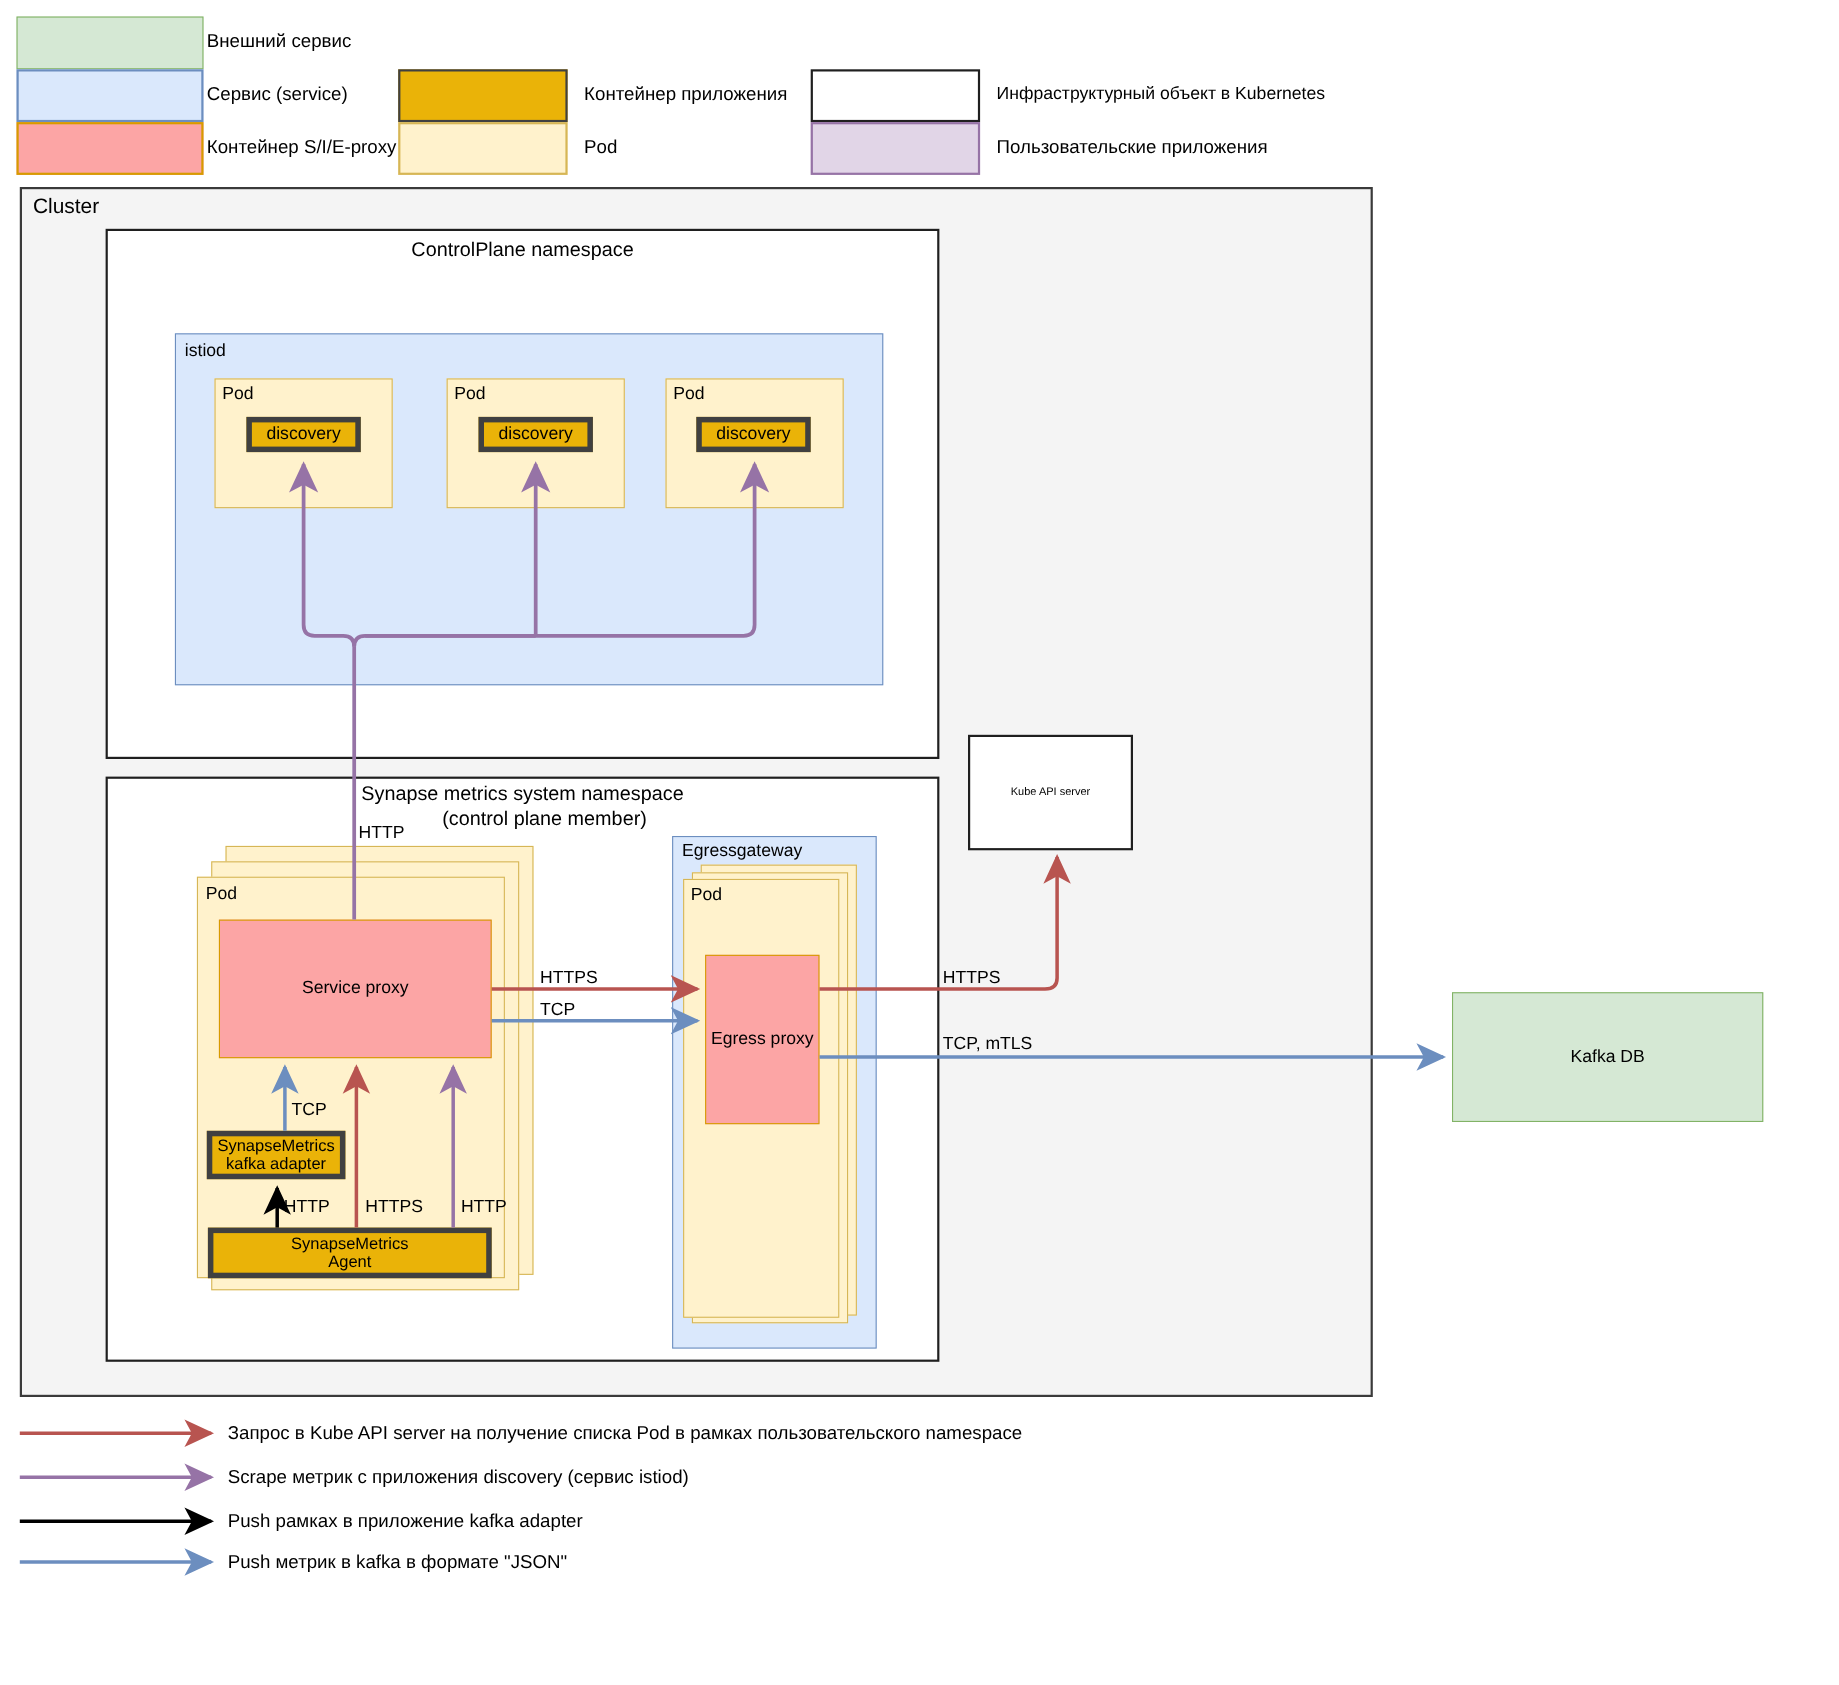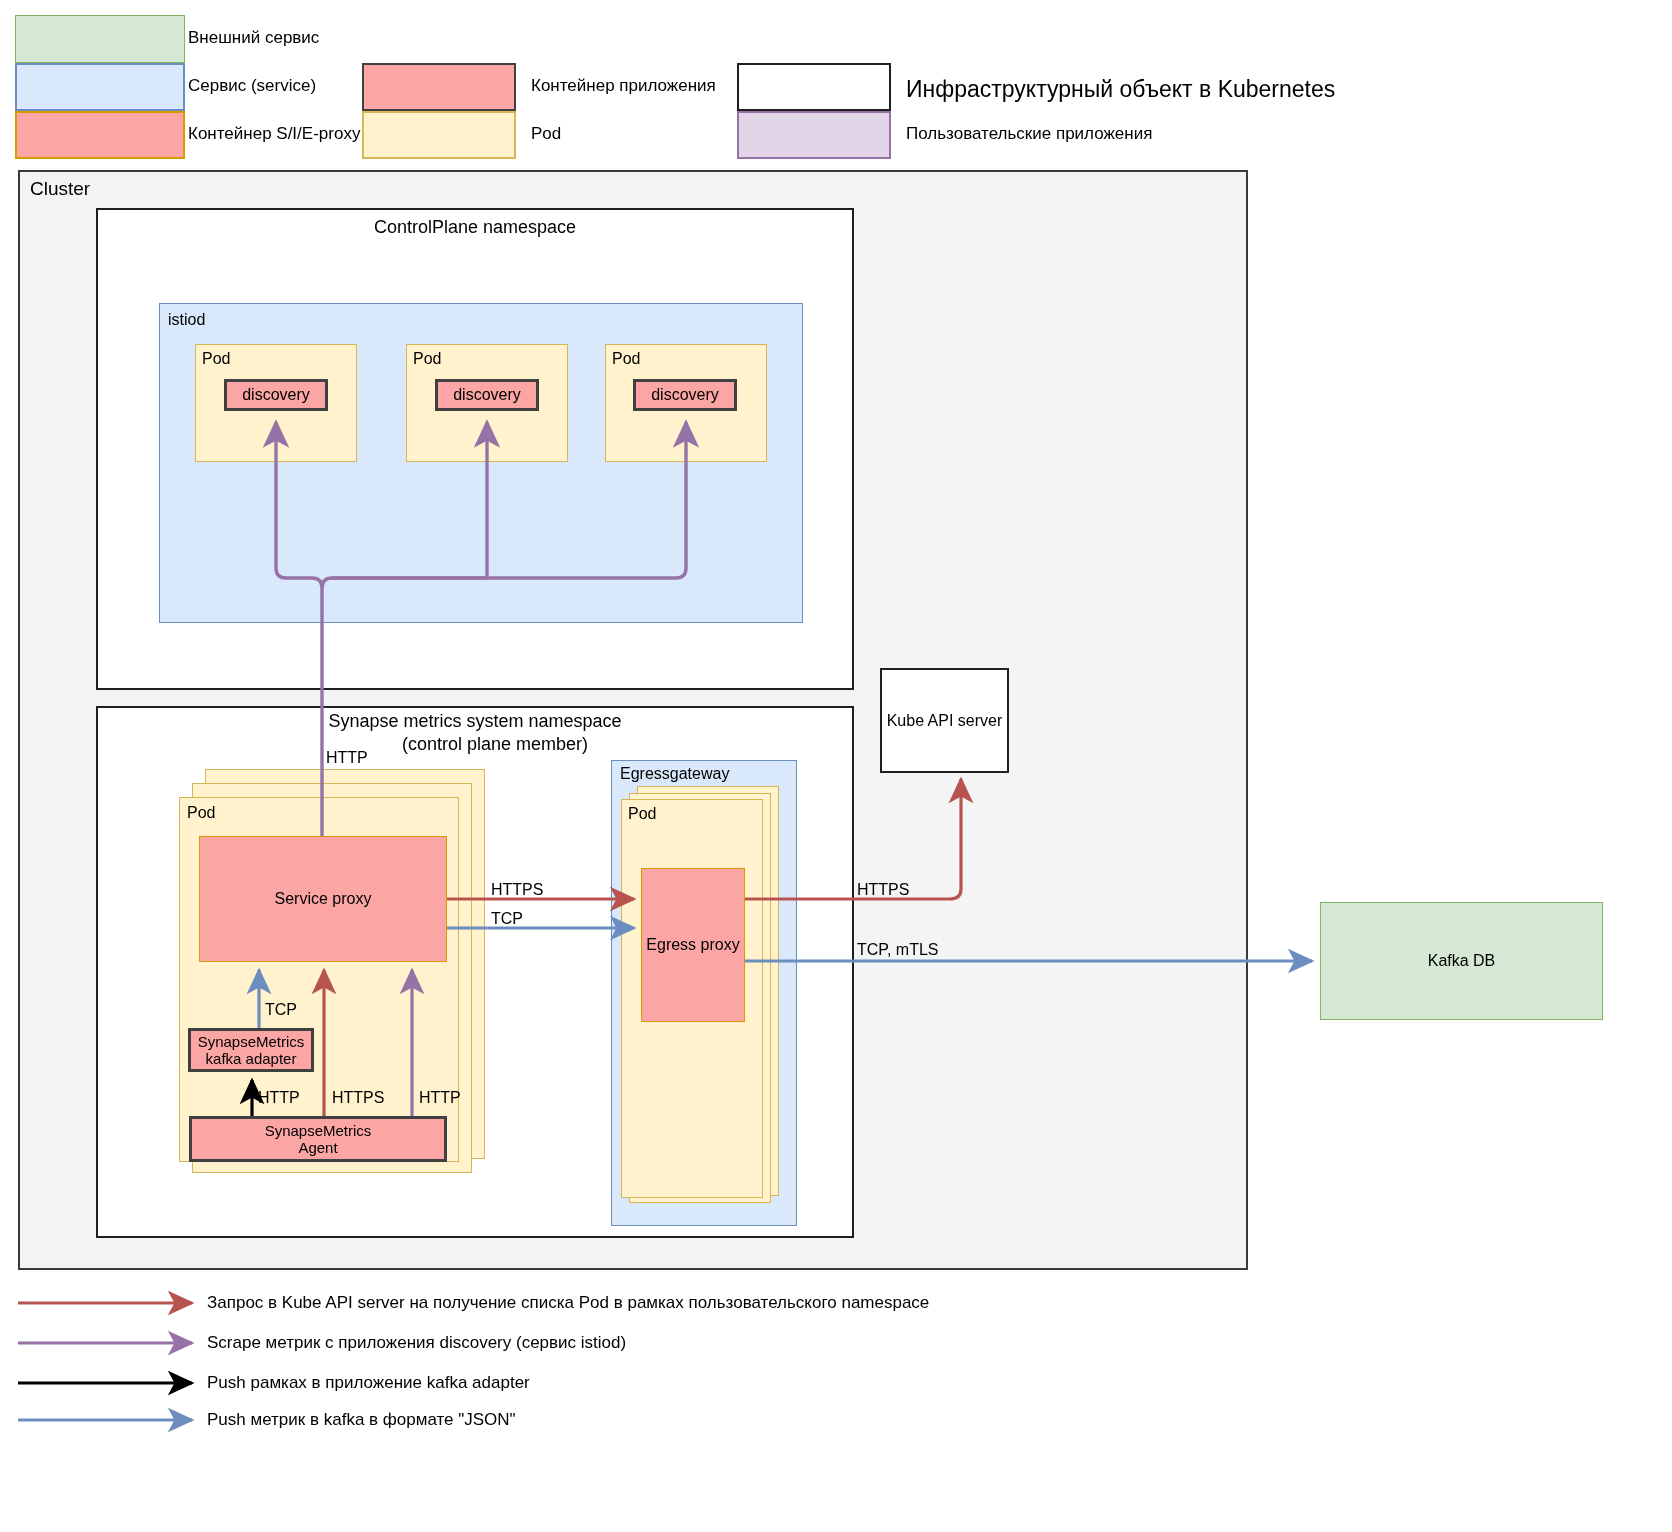--- a/index.html
+++ b/index.html
@@ -11,21 +11,21 @@
   .ctr{display:flex;align-items:center;justify-content:center;text-align:center;}
 
   
   .sw{border-width:2px;border-style:solid;}
 
   
   .cluster{background:#f4f4f4;border:2px solid #3a3a3a;}
   .nsbox{background:#ffffff;border:2px solid #1f1f1f;}
   .svcbox{background:#dae8fc;border:1px solid #6c8ebf;}
   .podbox{background:#fff2cc;border:1px solid #d6b656;}
-  .appbox{background:#fca5a5;border:3px solid #404040;text-align:right;}
+  .appbox{background:#eab308;border:5px solid #404040;text-align:right;}
   .proxybox{background:#fca5a5;border:1px solid #d79b00;}
   .infrabox{background:#ffffff;border:2px solid #1f1f1f;}
   .extbox{background:#d5e8d4;border:1px solid #82b366;}
   .userbox{background:#e1d5e7;border:1px solid #9673a6;}
 
   svg.overlay{position:absolute;left:0;top:0;width:1672px;height:1532px;
               pointer-events:none;}
 </style>
 </head>
 <body>
@@ -33,21 +33,21 @@
 <div class="abs sw extbox" style="left:15px;top:15px;width:170px;height:48px;"></div>
 <div class="lbl" style="left:188px;top:28px;font-size:17px;">Внешний сервис</div>
 
 <div class="abs sw svcbox" style="left:15px;top:63px;width:170px;height:48px;border-width:2px;"></div>
 <div class="lbl" style="left:188px;top:76px;font-size:17px;">Сервис (service)</div>
 
 <div class="abs sw appbox" style="left:362px;top:63px;width:154px;height:48px;border-width:2px;"></div>
 <div class="lbl" style="left:531px;top:76px;font-size:17px;">Контейнер приложения</div>
 
 <div class="abs sw infrabox" style="left:737px;top:63px;width:154px;height:48px;"></div>
-<div class="lbl" style="left:906px;top:76px;font-size:23px;">Инфраструктурный объект в Kubernetes</div>
+<div class="lbl" style="left:906px;top:76px;font-size:16px;">Инфраструктурный объект в Kubernetes</div>
 
 <div class="abs sw proxybox" style="left:15px;top:111px;width:170px;height:48px;border-width:2px;"></div>
 <div class="lbl" style="left:188px;top:124px;font-size:17px;">Контейнер S/I/E-proxy</div>
 
 <div class="abs sw podbox" style="left:362px;top:111px;width:154px;height:48px;border-width:2px;"></div>
 <div class="lbl" style="left:531px;top:124px;font-size:17px;">Pod</div>
 
 <div class="abs sw userbox" style="left:737px;top:111px;width:154px;height:48px;border-width:2px;"></div>
 <div class="lbl" style="left:906px;top:124px;font-size:17px;">Пользовательские приложения</div>
 
@@ -107,21 +107,21 @@
 
 <div class="abs podbox" style="left:637px;top:786px;width:142px;height:410px;"></div>
 <div class="abs podbox" style="left:629px;top:793px;width:142px;height:410px;"></div>
 <div class="abs podbox" style="left:621px;top:799px;width:142px;height:399px;"></div>
 <div class="lbl" style="left:628px;top:804px;font-size:16px;">Pod</div>
 
 <div class="abs proxybox ctr" style="left:641px;top:868px;width:104px;height:154px;font-size:16px;">
   <span>Egress proxy</span>
 </div>
 
-<div class="abs infrabox ctr" style="left:880px;top:668px;width:129px;height:105px;font-size:16px;">
+<div class="abs infrabox ctr" style="left:880px;top:668px;width:150px;height:105px;font-size:10px;">
   <span>Kube API server</span>
 </div>
 
 <div class="abs extbox ctr" style="left:1320px;top:902px;width:283px;height:118px;font-size:16px;">
   <span>Kafka DB</span>
 </div>
 
 <svg class="overlay">
   <defs>
     <marker id="arrPurple" markerWidth="9" markerHeight="9" refX="7.6" refY="4.5" orient="auto">

